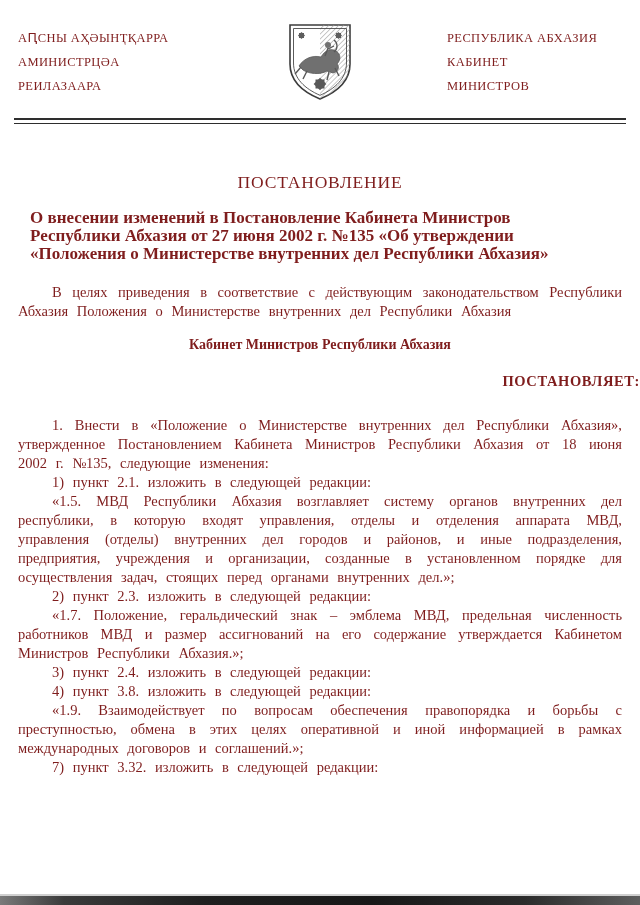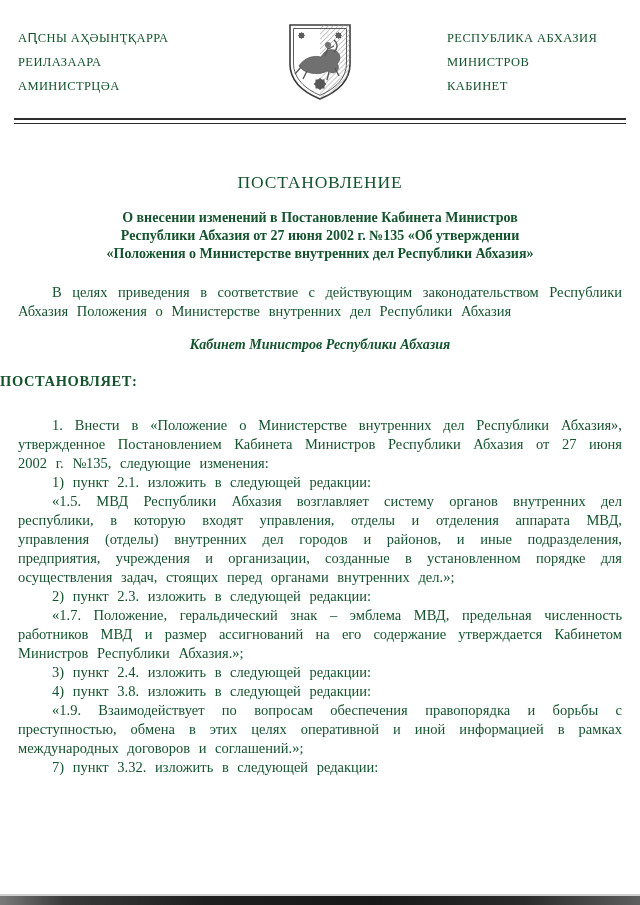--- a/index.html
+++ b/index.html
@@ -1,20 +1,20 @@
 <!DOCTYPE html>
 <html><head>
 <meta charset="utf-8">
 <style>
   html,body { margin:0; padding:0; background:#ffffff; }
   .page {
     position:relative;
     width:640px; height:905px;
     background:#ffffff;
-    color:#14532d;
+    color:#7f1d1d;
     font-family:"Liberation Serif","DejaVu Serif","DejaVu Sans",serif;
     overflow:hidden;
     margin:0 auto;
   }
   .letterhead {
     display:flex;
     justify-content:space-between;
     align-items:flex-start;
     padding:26px 18px 0 18px;
   }
@@ -48,43 +48,41 @@
   .doc-title {
     margin:48px 0 0 0;
     text-align:center;
     font-size:17.5px;
     font-weight:normal;
     letter-spacing:0.8px;
   }
   .subtitle {
     margin:16px auto 0 auto;
     max-width:580px;
-    text-align:center;
-    font-size:14px;
+    font-size:17px;
     font-weight:bold;
     line-height:18px;
   }
   .intro {
     margin:20px 18px 6px 18px;
     font-size:14.5px;
     line-height:19px;
     text-align:justify;
     text-indent:34px;
     word-spacing:5px;
   }
   .issuer {
     margin:16px 0 0 0;
     text-align:center;
     font-size:14px;
     font-weight:bold;
-    font-style:italic;
   }
   .resolves {
     margin:20px 0 0 0;
-    text-align:left;
+    text-align:right;
     font-size:14.5px;
     font-weight:bold;
     letter-spacing:0.6px;
   }
   .doc-body {
     margin:26px 18px 0 18px;
     font-size:14.5px;
     line-height:19px;
   }
   .doc-body p {
@@ -102,27 +100,27 @@
   }
 </style>
 </head>
 <body>
 
 <div class="page">
 
   <div class="letterhead">
     <div class="lh-left">
       <div>АԤСНЫ АҲӘЫНҬҚАРРА</div>
+      <div>АМИНИСТРЦӘА</div>
       <div>РЕИЛАЗААРА</div>
-      <div>АМИНИСТРЦӘА</div>
     </div>
     <div class="lh-right">
       <div>РЕСПУБЛИКА АБХАЗИЯ</div>
+      <div>КАБИНЕТ</div>
       <div>МИНИСТРОВ</div>
-      <div>КАБИНЕТ</div>
     </div>
   </div>
 
   <div class="emblem">
     <svg width="66" height="80" viewBox="0 0 66 80" aria-hidden="true">
       <defs>
         <pattern id="hatch" width="3.5" height="3.5" patternUnits="userSpaceOnUse" patternTransform="rotate(45)">
           <line x1="0" y1="0" x2="0" y2="3.5" stroke="#9a9a9a" stroke-width="1.1"></line>
         </pattern>
       </defs>
@@ -158,21 +156,21 @@
     <div>«Положения о Министерстве внутренних дел Республики Абхазия»</div>
   </div>
 
   <p class="intro">В целях приведения в соответствие с действующим законодательством Республики Абхазия Положения о Министерстве внутренних дел Республики Абхазия</p>
 
   <div class="issuer">Кабинет Министров Республики Абхазия</div>
 
   <div class="resolves">ПОСТАНОВЛЯЕТ:</div>
 
   <div class="doc-body">
-    <p>1. Внести в «Положение о Министерстве внутренних дел Республики Абхазия», утвержденное Постановлением Кабинета Министров Республики Абхазия от 27 июня 2002 г. №135, следующие изменения:</p>
+    <p>1. Внести в «Положение о Министерстве внутренних дел Республики Абхазия», утвержденное Постановлением Кабинета Министров Республики Абхазия от 18 июня 2002 г. №135, следующие изменения:</p>
     <p>1) пункт 2.1. изложить в следующей редакции:</p>
     <p>«1.5. МВД Республики Абхазия возглавляет систему органов внутренних дел республики, в которую входят управления, отделы и отделения аппарата МВД, управления (отделы) внутренних дел городов и районов, и иные подразделения, предприятия, учреждения и организации, созданные в установленном порядке для осуществления задач, стоящих перед органами внутренних дел.»;</p>
     <p>2) пункт 2.3. изложить в следующей редакции:</p>
     <p>«1.7. Положение, геральдический знак – эмблема МВД, предельная численность работников МВД и размер ассигнований на его содержание утверждается Кабинетом Министров Республики Абхазия.»;</p>
     <p>3) пункт 2.4. изложить в следующей редакции:</p>
     <p>4) пункт 3.8. изложить в следующей редакции:</p>
     <p>«1.9. Взаимодействует по вопросам обеспечения правопорядка и борьбы с преступностью, обмена в этих целях оперативной и иной информацией в рамках международных договоров и соглашений.»;</p>
     <p>7) пункт 3.32. изложить в следующей редакции:</p>
   </div>
 

